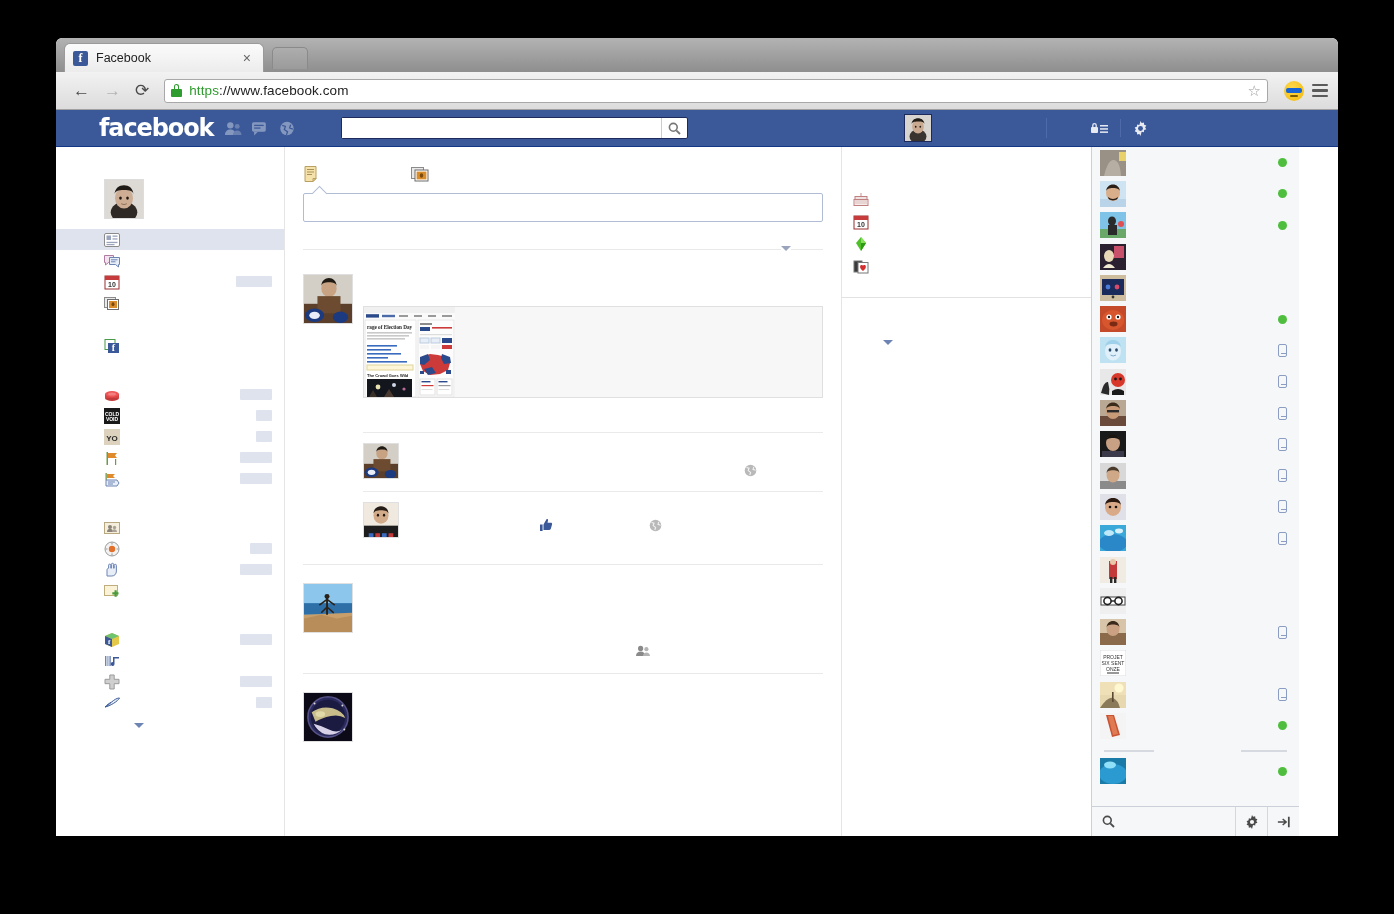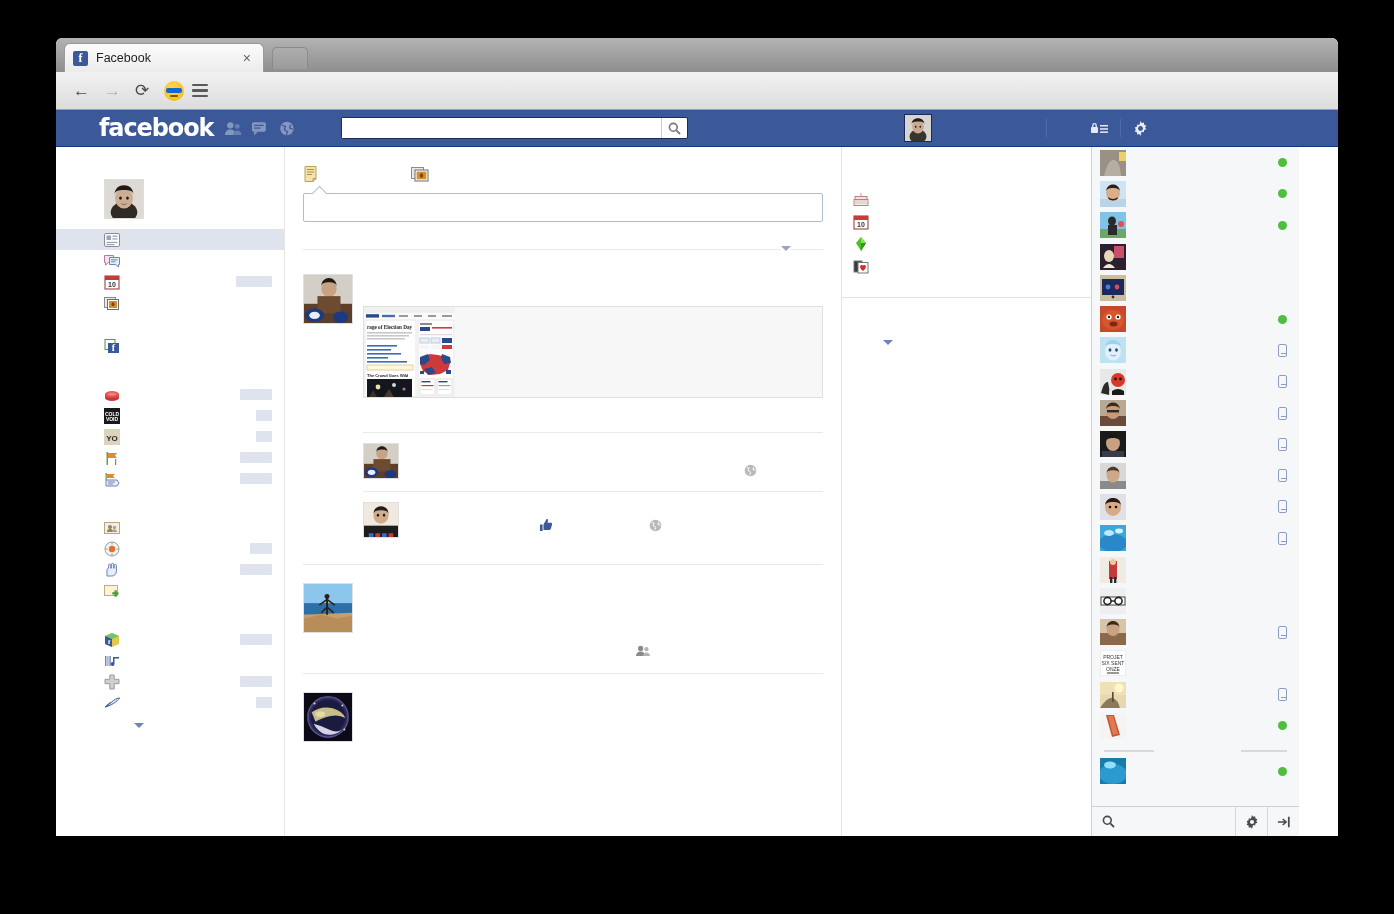--- a/index.html
+++ b/index.html
@@ -258,20 +258,28 @@
         <span class="tab-title">Facebook</span>
         <span class="tab-close">×</span>
       </div>
       <div class="newtab"></div>
     </div>
 
     <div class="toolbar">
       <span class="navbtn">←</span>
       <span class="navbtn dim">→</span>
       <span class="navbtn">⟳</span>
+      <div class="omnibox">
+        <span class="lock">
+            <i></i>
+            <b></b>
+          </span>
+        <span class="url"><span class="scheme">https</span><span>://</span><span>www.facebook.com</span></span>
+        <span class="star">☆</span>
+      </div>
       <span class="ext-emoji"></span>
       <span class="hamburger">
           <span></span>
           <span></span>
           <span></span>
         </span>
     </div>
 
     <div class="fb-bar">
       <span class="fb-logo">facebook</span>

